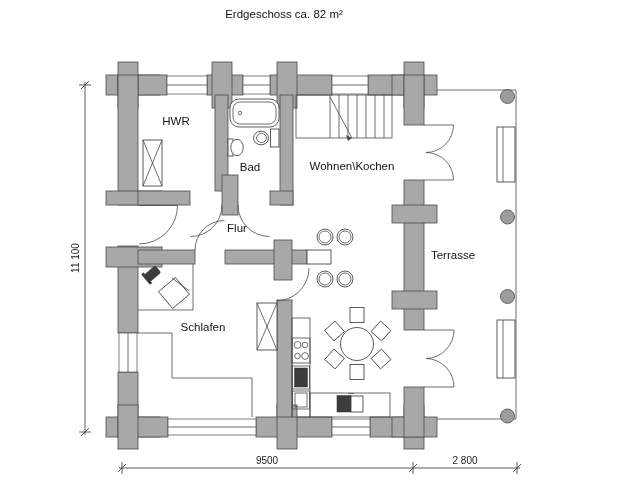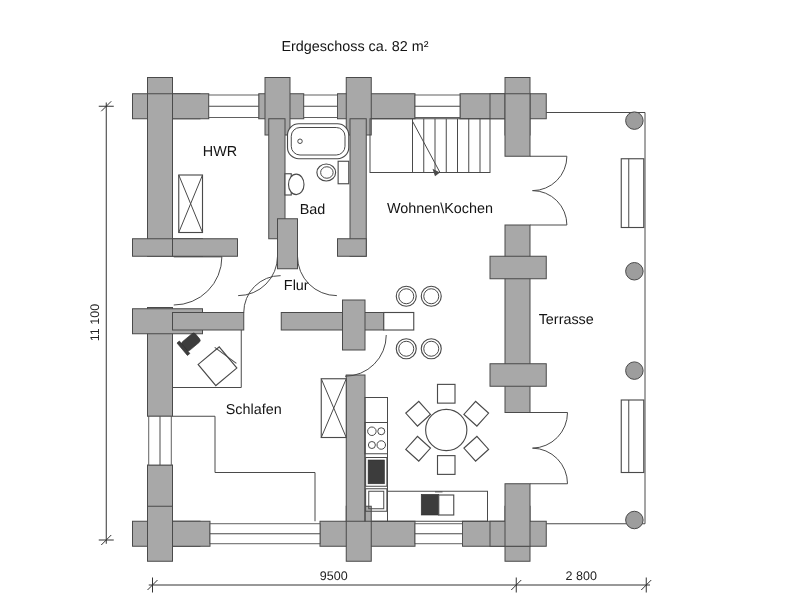--- a/index.html
+++ b/index.html
@@ -1,19 +1,19 @@
 <!DOCTYPE html>
 <html><head>
 <meta charset="utf-8">
 <style>
   html,body{margin:0;padding:0;background:#fff;}
   .stage{position:relative;width:640px;height:480px;background:#ffffff;overflow:hidden;
          font-family:"Liberation Sans", sans-serif;}
   .plan-title{position:absolute;top:8px;left:284px;transform:translateX(-50%);
-              font-size:11.5px;color:#141414;white-space:nowrap;margin-top:24px;}
+              font-size:11.5px;color:#141414;white-space:nowrap;}
   svg{position:absolute;top:0;left:0;}
   .wall{fill:#a8a8a8;stroke:#4a4a4a;stroke-width:0.8;}
   .thin{fill:none;stroke:#4a4a4a;stroke-width:0.8;}
   .furn{fill:#ffffff;stroke:#4a4a4a;stroke-width:0.9;}
   .dark{fill:#3c3c3c;stroke:#2e2e2e;stroke-width:0.5;}
   .win{fill:#ffffff;stroke:#4a4a4a;stroke-width:0.7;}
   .dim{fill:none;stroke:#333333;stroke-width:0.8;}
   .post{fill:#9d9d9d;stroke:#4a4a4a;stroke-width:0.8;}
   .lbl{fill:#141414;font-size:11.5px;font-family:"Liberation Sans",sans-serif;}
   .dimlbl{fill:#222222;font-size:10px;font-family:"Liberation Sans",sans-serif;}

